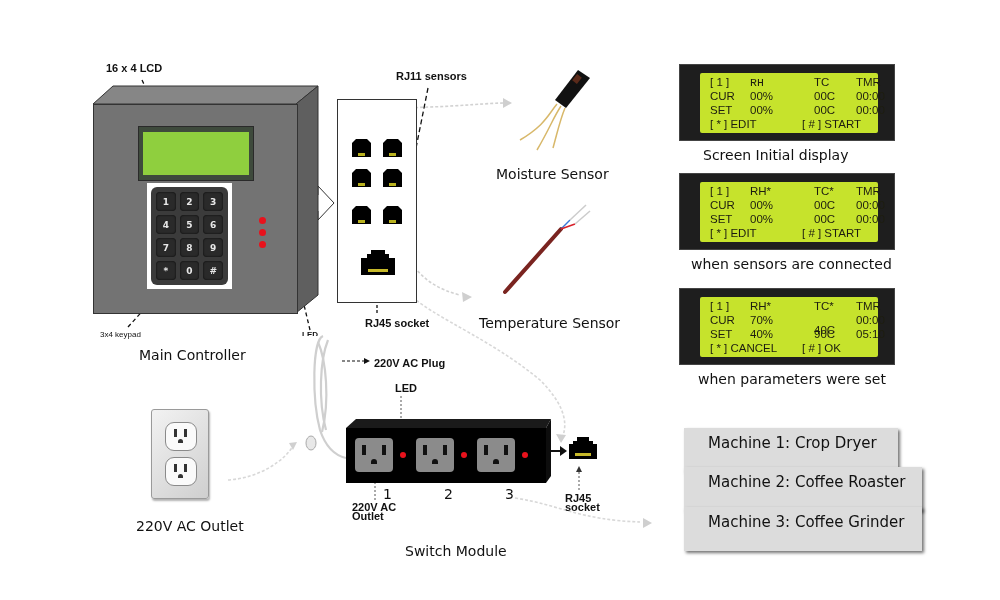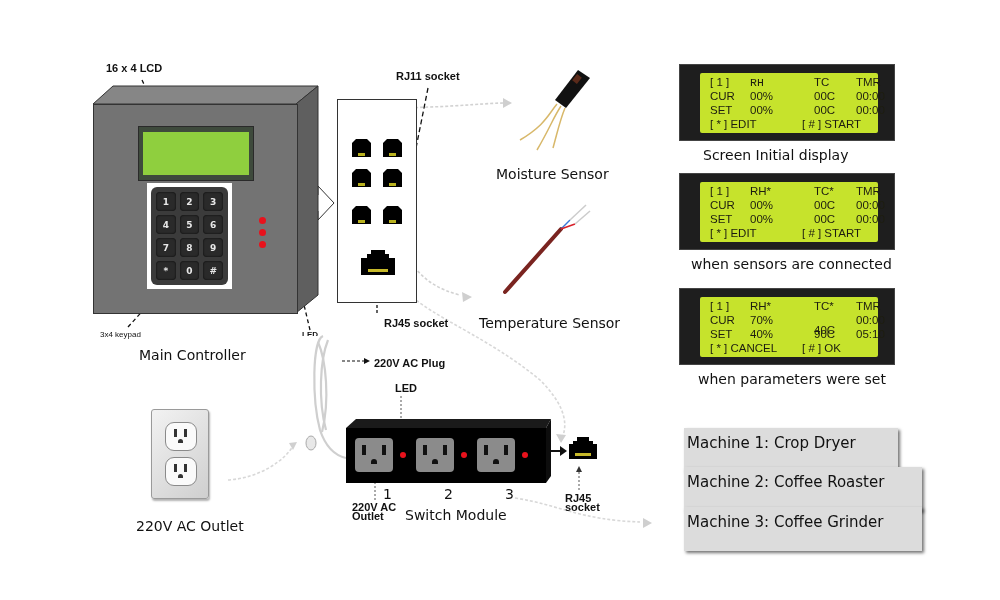--- a/index.html
+++ b/index.html
@@ -29,21 +29,21 @@
   .lcd-row { position:absolute; left:6px; right:4px; height:14px; font-family:"Liberation Sans", sans-serif; font-size:11.5px; color:#1d1d10; white-space:pre; }
   .lcd-row span { position:absolute; top:0; }
   .switch-front { left:346px; top:428px; width:200px; height:55px; background:#000; }
   .outlet { position:absolute; top:10px; width:38px; height:34px; background:#8b8b8b; border-radius:4px; }
   .outlet .slot { position:absolute; top:7px; width:4px; height:10px; background:#111; }
   .outlet .ground { position:absolute; left:16px; top:21px; width:6px; height:5px; background:#111; border-radius:3px 3px 0 0; }
   .sw-led { position:absolute; top:24px; width:6px; height:6px; border-radius:50%; background:#e8121c; }
   .outlet-num { font-family:"DejaVu Sans", sans-serif; font-size:14px; color:#111; }
 
   
-  .machine { left:684px; height:44px; background:#dcdcdc; box-shadow:2px 2px 3px rgba(0,0,0,0.55); font-family:"DejaVu Sans", sans-serif; font-size:15px; color:#111; line-height:31px; padding-left:3px; box-sizing:border-box; white-space:nowrap; }
+  .machine { left:684px; height:44px; background:#dcdcdc; box-shadow:2px 2px 3px rgba(0,0,0,0.55); font-family:"DejaVu Sans", sans-serif; font-size:15px; color:#111; line-height:31px; padding-left:24px; box-sizing:border-box; white-space:nowrap; }
 
   
   .wall-plate { left:151px; top:409px; width:56px; height:88px; background:linear-gradient(135deg,#f2f2f2,#cfcfcf); border:1px solid #9a9a9a; border-radius:3px; box-shadow:1px 2px 2px rgba(0,0,0,0.3); }
   .wall-receptacle { position:absolute; left:13px; width:30px; height:27px; background:#fafafa; border:1px solid #8a8a8a; border-radius:9px; }
   .wall-receptacle .ws { position:absolute; top:6px; width:3px; height:8px; background:#333; }
   .wall-receptacle .wg { position:absolute; left:12px; top:16px; width:5px; height:4px; background:#333; border-radius:3px 3px 0 0; }
 </style>
 </head>
 <body>
 
@@ -145,21 +145,21 @@
 </div>
 <div class="abs" style="left:259px;top:217px;display:flex;flex-direction:column;gap:5px;" id="controller-leds">
     <div class="led-dot"></div>
     <div class="led-dot"></div>
     <div class="led-dot"></div>
   </div>
 <div class="abs small-label" style="left:100px;top:330px;font-weight:normal;font-size:8px;">3x4 keypad</div>
 <div class="abs small-label" style="left:302px;top:330px;font-size:8px;height:6px;overflow:hidden;">LED</div>
 <div class="abs caption" style="left:139px;top:347px;">Main Controller</div>
 
-<div class="abs small-label" style="left:396px;top:70px;">RJ11 socket</div>
+<div class="abs small-label" style="left:396px;top:70px;">RJ11 sensors</div>
 <div class="abs socket-panel" id="socket-panel">
     <svg class="rj11" width="19" height="18" style="left: 14px; top: 39px;">
       <path d="M4 0 H15 L19 4 V18 H0 V4 Z" fill="#000"></path>
       <rect x="6" y="14" width="7" height="3" fill="#b9b21e"></rect>
     </svg>
     <svg class="rj11" width="19" height="18" style="left: 45px; top: 39px;">
       <path d="M4 0 H15 L19 4 V18 H0 V4 Z" fill="#000"></path>
       <rect x="6" y="14" width="7" height="3" fill="#b9b21e"></rect>
     </svg>
     <svg class="rj11" width="19" height="18" style="left: 14px; top: 69px;">
@@ -176,21 +176,21 @@
     </svg>
     <svg class="rj11" width="19" height="18" style="left: 45px; top: 106px;">
       <path d="M4 0 H15 L19 4 V18 H0 V4 Z" fill="#000"></path>
       <rect x="6" y="14" width="7" height="3" fill="#b9b21e"></rect>
     </svg>
     <svg class="rj45" width="34" height="25" style="left: 23px; top: 150px;">
       <polygon points="10,0 24,0 24,4 28,4 28,8 34,8 34,25 0,25 0,8 6,8 6,4 10,4" fill="#000"></polygon>
       <rect x="7" y="19" width="20" height="3" fill="#c7b92a"></rect>
     </svg>
   </div>
-<div class="abs small-label" style="left:356px;top:317px;padding-left:28px;">RJ45 socket</div>
+<div class="abs small-label" style="left:337px;top:317px;padding-left:28px;">RJ45 socket</div>
 
 <div class="abs caption" style="left:496px;top:166px;">Moisture Sensor</div>
 <div class="abs caption" style="left:479px;top:315px;">Temperature Sensor</div>
 
 <div id="lcd-screens">
     <div class="abs lcd-display" style="left: 679px; top: 64px;">
       <div class="glass">
         <div class="lcd-row" style="top: 3px;"><span style="left: 4px;">[ 1 ]</span><span style="left: 44px; font-family: Liberation Mono, monospace;">RH</span><span style="left: 108px;">TC</span><span style="left: 150px;">TMR</span></div>
         <div class="lcd-row" style="top: 17px;"><span style="left: 4px;">CUR</span><span style="left: 44px;">00%</span><span style="left: 108px;">00C</span><span style="left: 150px;">00:00</span></div>
         <div class="lcd-row" style="top: 31px;"><span style="left: 4px;">SET</span><span style="left: 44px;">00%</span><span style="left: 108px;">00C</span><span style="left: 150px;">00:00</span></div>
@@ -256,21 +256,21 @@
   </div>
 <div id="outlet-numbers">
     <div class="abs outlet-num" style="left: 383px; top: 486px;">1</div>
     <div class="abs outlet-num" style="left: 444px; top: 486px;">2</div>
     <div class="abs outlet-num" style="left: 505px; top: 486px;">3</div>
   </div>
 <div class="abs small-label" style="left:352px;top:503px;line-height:9px;">
   <div>220V AC</div>
   <div>Outlet</div>
 </div>
-<div class="abs caption" style="left:405px;top:507px;">Switch Module</div>
+<div class="abs caption" style="left:405px;top:543px;">Switch Module</div>
 
 <div class="abs" style="left:569px;top:437px;width:28px;height:22px;">
   <svg width="28" height="22">
     <polygon points="8,0 20,0 20,4 24,4 24,7 28,7 28,22 0,22 0,7 4,7 4,4 8,4" fill="#000"></polygon>
     <rect x="6" y="16" width="16" height="3" fill="#c7b92a"></rect>
   </svg>
 </div>
 <div class="abs small-label" style="left:565px;top:494px;line-height:9px;">
   <div>RJ45</div>
   <div>socket</div>

